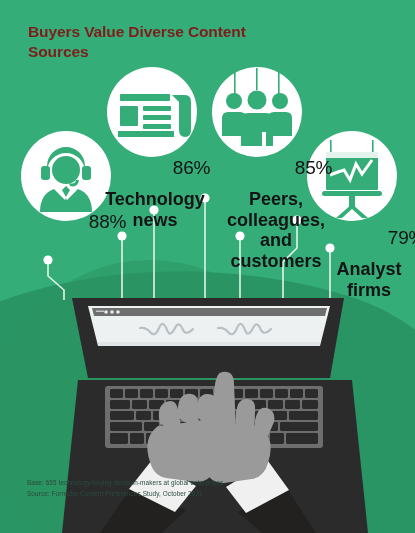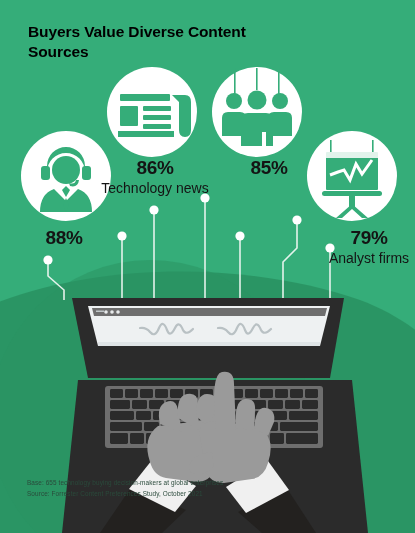--- a/index.html
+++ b/index.html
@@ -24,44 +24,46 @@
 
   
   #title {
     position: absolute;
     left: 28px;
     top: 22px;
     width: 260px;
     font-size: 15.5px;
     font-weight: bold;
     line-height: 1.28;
-    color: #000000;
+    color: #7f1d1d;
     letter-spacing: -0.1px;
   }
 
   
   .stat {
     position: absolute;
     text-align: center;
     color: #141414;
   }
   .stat .pct {
     font-size: 19px;
-    font-weight: bold;
+    font-weight: normal;
     line-height: 1.1;
     letter-spacing: -0.3px;
+    text-align: right;
   }
   .stat .lbl {
-    font-size: 14px;
+    font-size: 18px;
     line-height: 1.15;
-    margin-top: 1px;
-  }
-  #stat-0 { left: 2px;   top: 228px; width: 124px; }
+    margin-top: 10px;
+    font-weight: bold;
+  }
+  #stat-0 { left: 2px;   top: 212px; width: 124px; }
   #stat-1 { left: 100px; top: 158px; width: 110px; }
-  #stat-2 { left: 213px; top: 158px; width: 112px; }
+  #stat-2 { left: 220px; top: 158px; width: 112px; }
   #stat-3 { left: 313px; top: 228px; width: 112px; }
 
   
   #footer {
     position: absolute;
     left: 27px;
     top: 478px;
     font-size: 6.4px;
     line-height: 1.65;
     color: #2a4a3b;
@@ -316,20 +318,21 @@
 
   <div class="stat" id="stat-0">
     <div class="pct">88%</div>
   </div>
   <div class="stat" id="stat-1">
     <div class="pct">86%</div>
     <div class="lbl">Technology news</div>
   </div>
   <div class="stat" id="stat-2">
     <div class="pct">85%</div>
+    <div class="lbl">Peers, colleagues, and customers</div>
   </div>
   <div class="stat" id="stat-3">
     <div class="pct">79%</div>
     <div class="lbl">Analyst firms</div>
   </div>
 
   <div id="footer">
     <div>Base: 655 technology buying decision-makers at global enterprises</div>
     <div>Source: Forrester Content Preferences Study, October 2021</div>
   </div>

